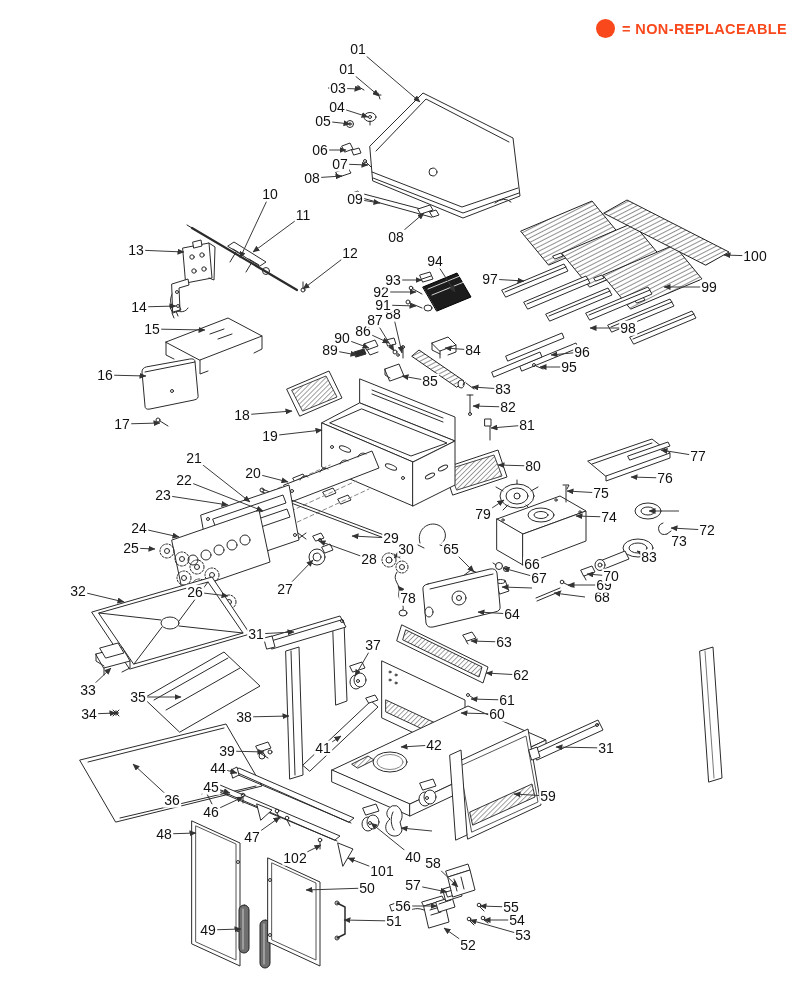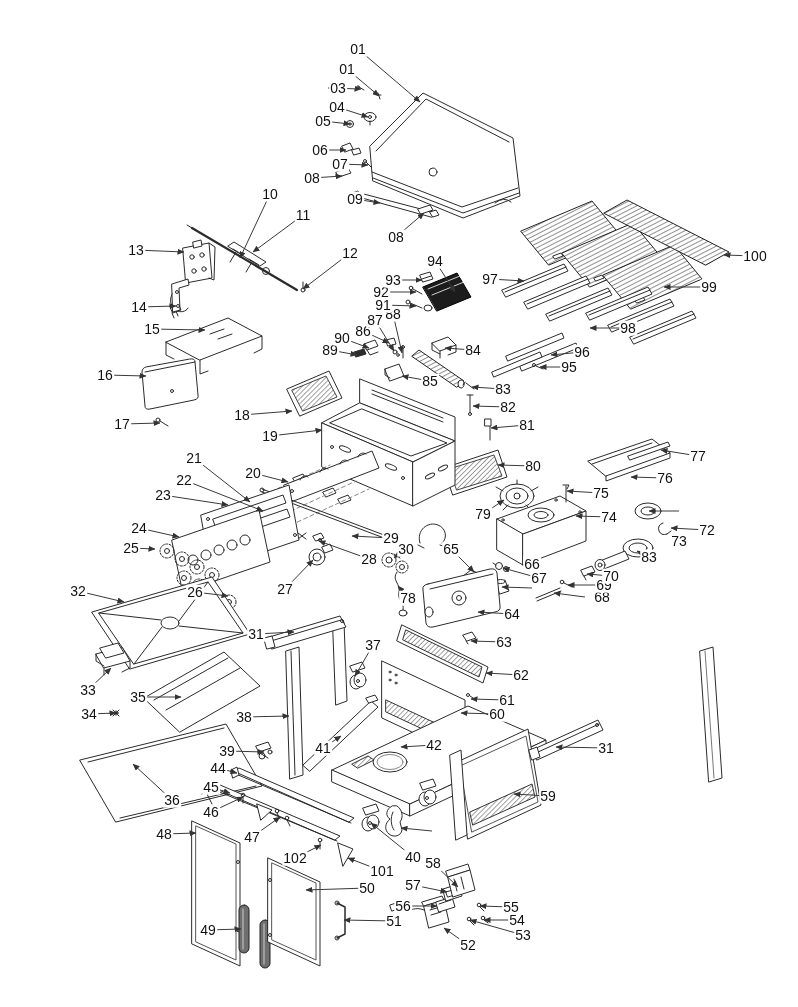--- a/index.html
+++ b/index.html
@@ -632,14 +632,18 @@
       <div class="co" style="left: 569px; top: 367px;">95</div>
       <div class="co" style="left: 582px; top: 352px;">96</div>
       <div class="co" style="left: 490px; top: 279px;">97</div>
       <div class="co" style="left: 628px; top: 328px;">98</div>
       <div class="co" style="left: 709px; top: 287px;">99</div>
       <div class="co" style="left: 755px; top: 256px;">100</div>
       <div class="co" style="left: 382px; top: 871px;">101</div>
       <div class="co" style="left: 295px; top: 858px;">102</div>
     </div>
 
+  <div class="legend">
+    <span class="legend-dot" style="background: rgb(248, 72, 28);"></span>
+    <span class="legend-text" style="color: rgb(248, 72, 28);">= NON-REPLACEABLE</span>
+  </div>
 
 </div>
 
 </body></html>

